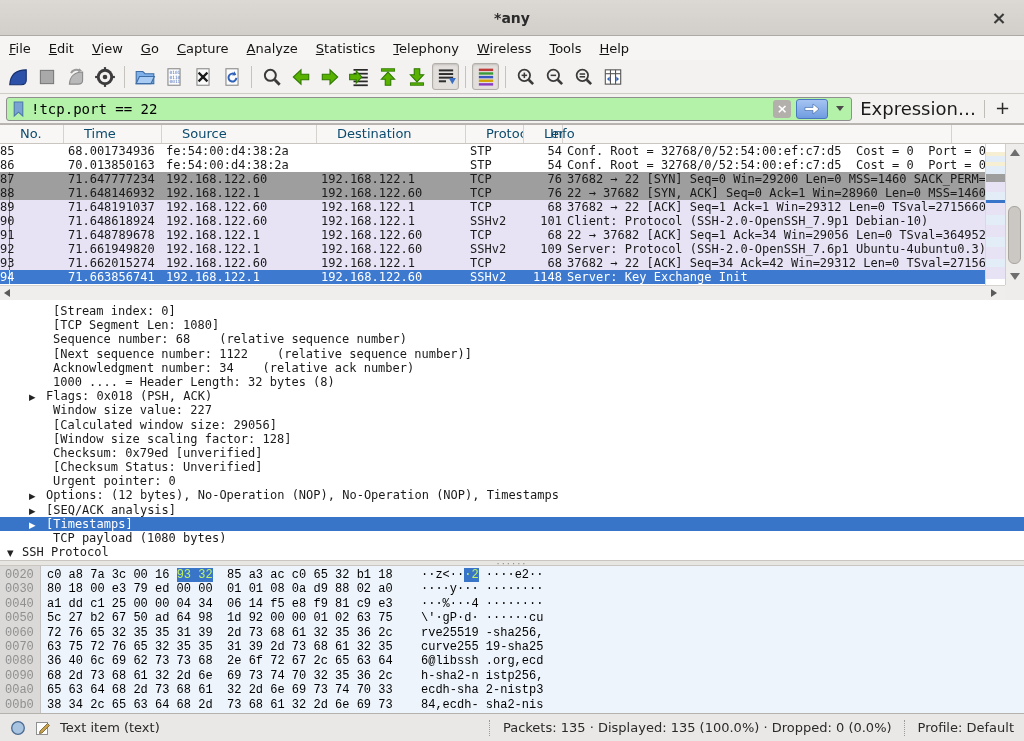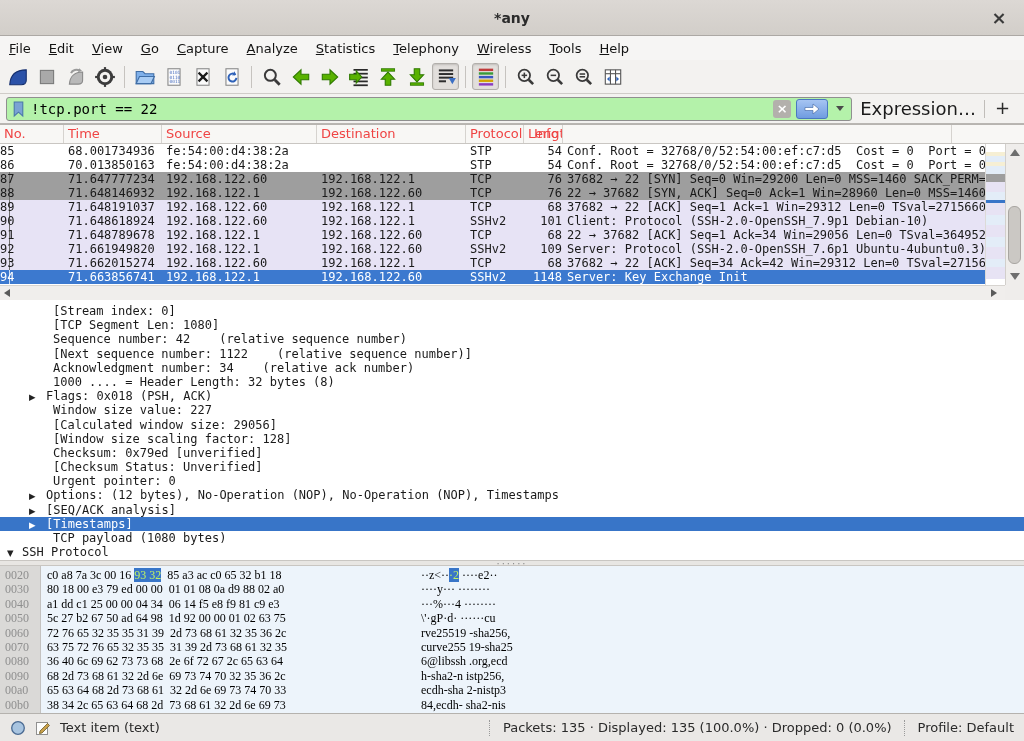--- a/index.html
+++ b/index.html
@@ -40,22 +40,22 @@
              border-radius:3px;display:flex;align-items:center;justify-content:center;box-sizing:border-box}
   .caret{width:0;height:0;border-left:4px solid transparent;border-right:4px solid transparent;
          border-top:5px solid #4a4a4a;margin:0 3px}
   .expression{font-size:18px;color:#1a1a1a;white-space:nowrap}
   .fsep{width:1px;height:18px;background:#c0bdb9}
   .plus{font-size:18px;color:#2a2a2a;padding:0 8px 2px 2px}
 
   
   .plist{position:relative;height:175px;background:#fff;border-top:1px solid #b7b4b0;box-sizing:border-box}
   .phead{position:absolute;top:0;left:0;width:1024px;height:19px;background:#f8f7f5;border-bottom:1px solid #c9c6c2;box-sizing:border-box}
-  .phead span{position:absolute;top:0;height:18px;line-height:18px;font-size:13px;color:#ef4444;
-              overflow:hidden;white-space:nowrap;border-right:1px solid #d6d3cf;box-sizing:border-box;padding-left:4px}
+  .phead span{position:absolute;top:0;height:18px;line-height:18px;font-size:13px;color:#0c4a6e;
+              overflow:hidden;white-space:nowrap;border-right:1px solid #d6d3cf;box-sizing:border-box;padding-left:20px}
   .h0{left:0;width:64px}.h1{left:64px;width:98px}.h2{left:162px;width:155px}.h3{left:317px;width:149px}
   .h4{left:466px;width:58px}.h5{left:524px;width:39px;padding-left:2px}.h6{left:530px;width:422px}
   .prows{position:absolute;top:19px;left:0;width:985px;height:141px;overflow:hidden;
          font-family:"DejaVu Sans Mono","Liberation Mono",monospace;font-size:12px}
   .prow{position:relative;height:14px;line-height:14px;white-space:pre}
   .prow span{position:absolute;top:0;height:14px;overflow:hidden;white-space:pre}
   .c-no{left:0;width:62px;}
   .c-time{left:68px;width:96px}.c-src{left:166px;width:152px}.c-dst{left:321px;width:146px}
   .c-proto{left:470px;width:50px}.c-len{left:520px;width:42px;text-align:right}.c-info{left:567px;width:418px}
   .r-gray{background:#9e9e9e}
@@ -87,21 +87,21 @@
   .dline.selected{background:#3875c8;color:#fff}
   .dline.selected .darrow{color:#fff}
 
   
   .splitter{height:6px;background:#e8e6e3;border-top:1px solid #c9c6c2;border-bottom:1px solid #c9c6c2;
             box-sizing:border-box;display:flex;align-items:center;justify-content:center}
   .dots{font-size:10px;line-height:3px;color:#8a8a8a;letter-spacing:2px}
 
   
   .hexpane{position:relative;height:147px;background:#edf4fb;overflow:hidden;
-           font-family:Liberation Serif, serif;font-size:12px}
+           font-family:Liberation Mono, monospace;font-size:12px}
   .hexgutter{position:absolute;left:0;top:0;width:40px;height:147px;background:#dad9d7;border-right:1px solid #c4c2c0}
   .hexrows{position:absolute;left:0;top:2px;width:1024px}
   .hrow{position:relative;height:14.4px;line-height:14.4px;white-space:pre}
   .hoff{position:absolute;left:5px;color:#8f8f8f}
   .hbytes{position:absolute;left:47px;color:#000}
   .hascii{position:absolute;left:421px;color:#000}
   .hsel{background:#3875c8;color:#bef264}
 
   
   .statusbar{height:28px;background:#eae8e6;border-top:1px solid #b5b2ae;display:flex;align-items:center;
@@ -402,21 +402,21 @@
     <div class="hscroll">
       <span class="harrow-left"></span>
       <span class="harrow-right"></span>
     </div>
     <div class="corner"></div>
   </div>
 
   <div class="details" id="details">
       <div class="dline l2"><span class="dtext">[Stream index: 0]</span></div>
       <div class="dline l2"><span class="dtext">[TCP Segment Len: 1080]</span></div>
-      <div class="dline l2"><span class="dtext">Sequence number: 42    (relative sequence number)</span></div>
+      <div class="dline l2"><span class="dtext">Sequence number: 68    (relative sequence number)</span></div>
       <div class="dline l2"><span class="dtext">[Next sequence number: 1122    (relative sequence number)]</span></div>
       <div class="dline l2"><span class="dtext">Acknowledgment number: 34    (relative ack number)</span></div>
       <div class="dline l2"><span class="dtext">1000 .... = Header Length: 32 bytes (8)</span></div>
       <div class="dline l1"><span class="darrow">▶</span><span class="dtext">Flags: 0x018 (PSH, ACK)</span></div>
       <div class="dline l2"><span class="dtext">Window size value: 227</span></div>
       <div class="dline l2"><span class="dtext">[Calculated window size: 29056]</span></div>
       <div class="dline l2"><span class="dtext">[Window size scaling factor: 128]</span></div>
       <div class="dline l2"><span class="dtext">Checksum: 0x79ed [unverified]</span></div>
       <div class="dline l2"><span class="dtext">[Checksum Status: Unverified]</span></div>
       <div class="dline l2"><span class="dtext">Urgent pointer: 0</span></div>

